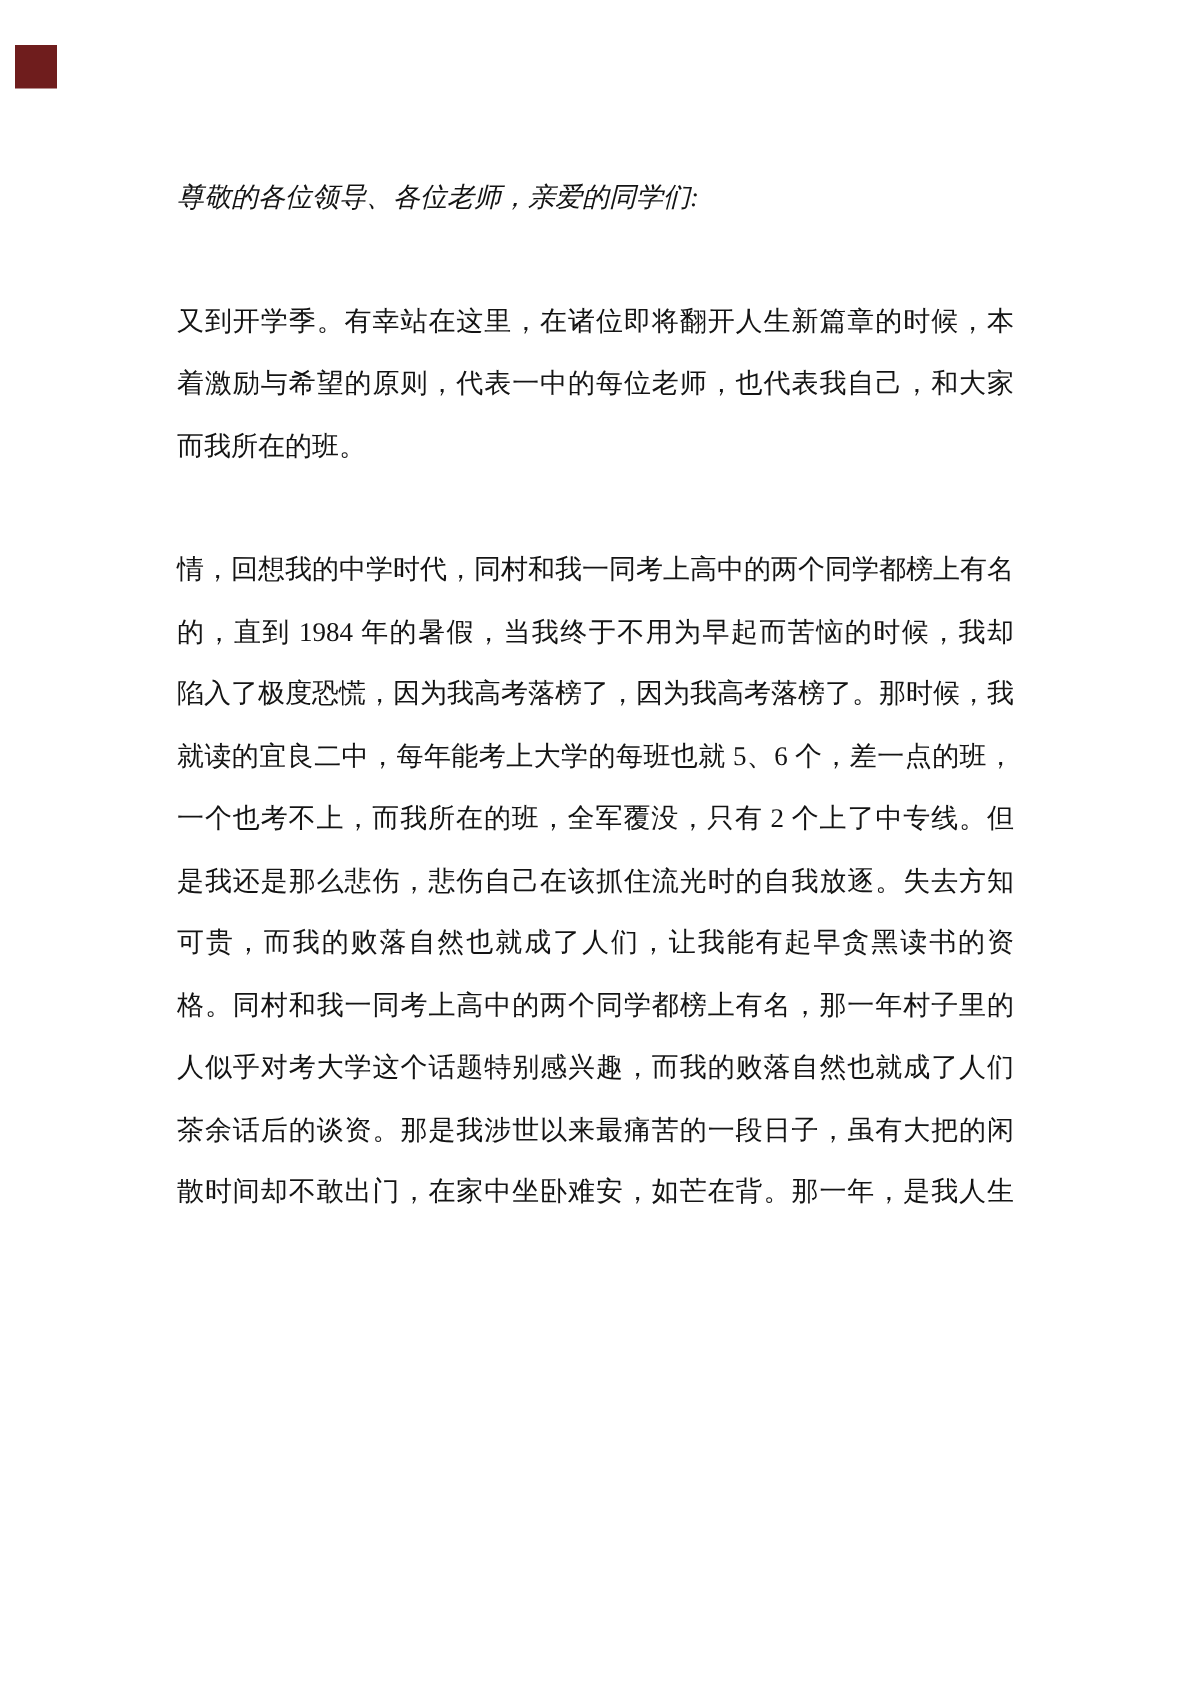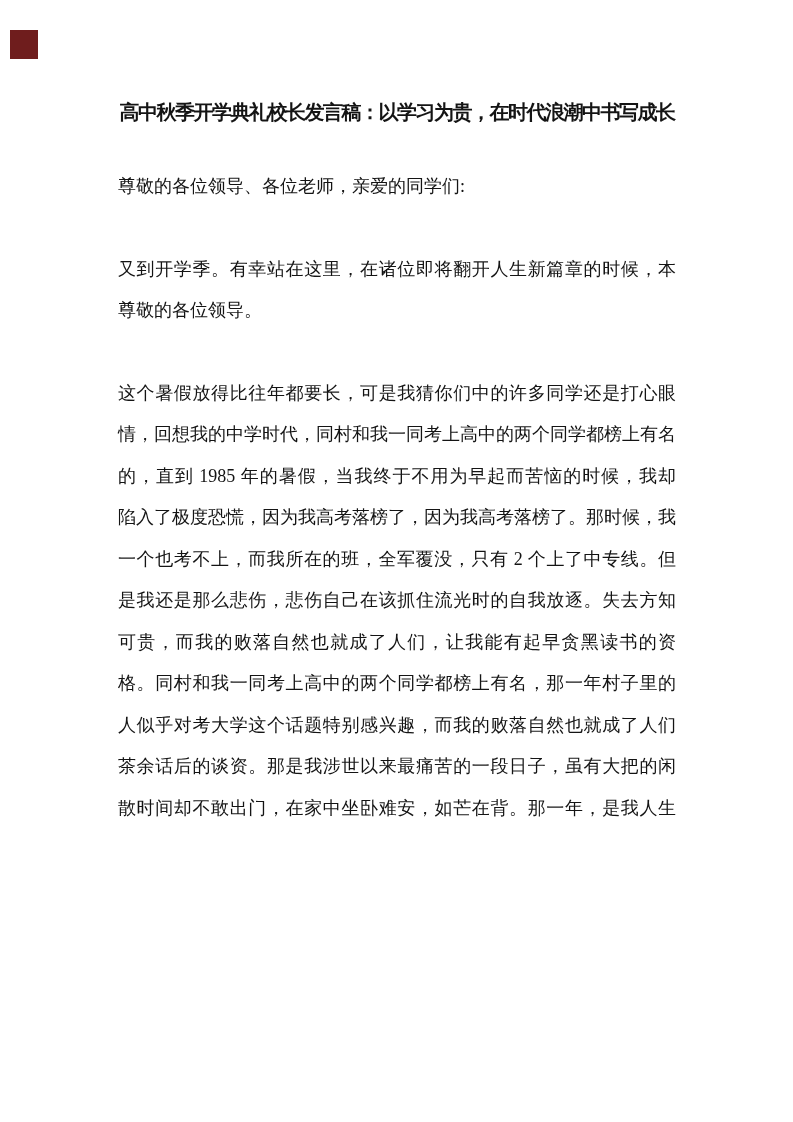--- a/index.html
+++ b/index.html
@@ -31,20 +31,21 @@
   .title {
     font-size: 20px;
     font-weight: bold;
     line-height: 55px;
     text-align: center;
     letter-spacing: -1.5px;
   }
   .greeting {
     margin-top: 26px;
     margin-bottom: 41px;
+    font-style: italic;
   }
   .para {
     margin: 0 0 41px 0;
   }
   .line {
     line-height: 41.5px;
     text-align: justify;
     text-align-last: justify;
     text-justify: inter-character;
   }
@@ -52,33 +53,33 @@
     text-align-last: left;
   }
 </style>
 </head>
 <body style="background: rgb(255, 255, 255); color: rgb(20, 20, 20);">
 
 <div class="corner-mark" style="background: rgb(111, 29, 29);"></div>
 
 <div class="content">
   <div class="title">
-    <div>高中秋季开学典礼校长发言稿：以学习为贵，在时代浪潮中书写成长</div>
   </div>
   <div class="greeting line no-stretch">尊敬的各位领导、各位老师，亲爱的同学们:</div>
   <div id="paragraphs">
       <div class="para">
         <div class="line">又到开学季。有幸站在这里，在诸位即将翻开人生新篇章的时候，本</div>
-        <div class="line no-stretch">尊敬的各位领导。</div>
+        <div class="line">着激励与希望的原则，代表一中的每位老师，也代表我自己，和大家</div>
+        <div class="line no-stretch">而我所在的班。</div>
       </div>
       <div class="para">
-        <div class="line">这个暑假放得比往年都要长，可是我猜你们中的许多同学还是打心眼</div>
         <div class="line">情，回想我的中学时代，同村和我一同考上高中的两个同学都榜上有名</div>
-        <div class="line">的，直到 1985 年的暑假，当我终于不用为早起而苦恼的时候，我却</div>
+        <div class="line">的，直到 1984 年的暑假，当我终于不用为早起而苦恼的时候，我却</div>
         <div class="line">陷入了极度恐慌，因为我高考落榜了，因为我高考落榜了。那时候，我</div>
+        <div class="line">就读的宜良二中，每年能考上大学的每班也就 5、6 个，差一点的班，</div>
         <div class="line">一个也考不上，而我所在的班，全军覆没，只有 2 个上了中专线。但</div>
         <div class="line">是我还是那么悲伤，悲伤自己在该抓住流光时的自我放逐。失去方知</div>
         <div class="line">可贵，而我的败落自然也就成了人们，让我能有起早贪黑读书的资</div>
         <div class="line">格。同村和我一同考上高中的两个同学都榜上有名，那一年村子里的</div>
         <div class="line">人似乎对考大学这个话题特别感兴趣，而我的败落自然也就成了人们</div>
         <div class="line">茶余话后的谈资。那是我涉世以来最痛苦的一段日子，虽有大把的闲</div>
         <div class="line">散时间却不敢出门，在家中坐卧难安，如芒在背。那一年，是我人生</div>
       </div>
     </div>
 </div>

